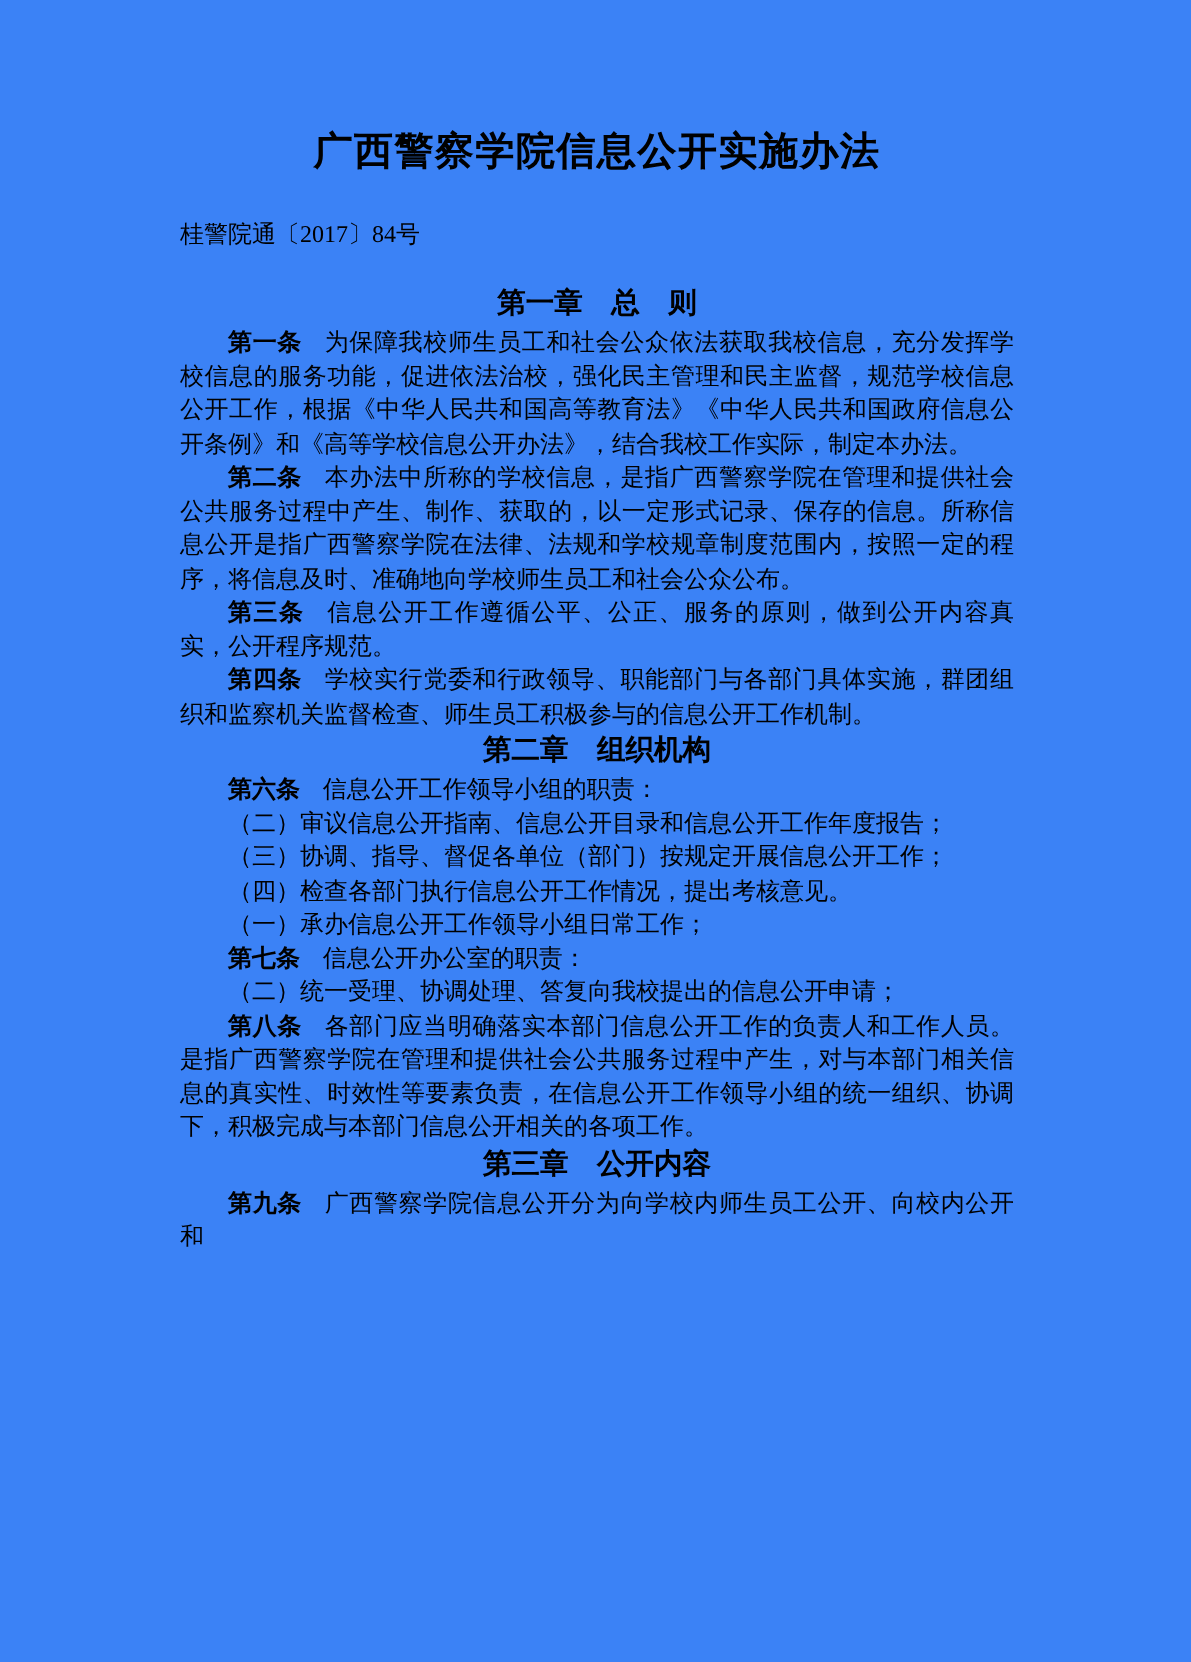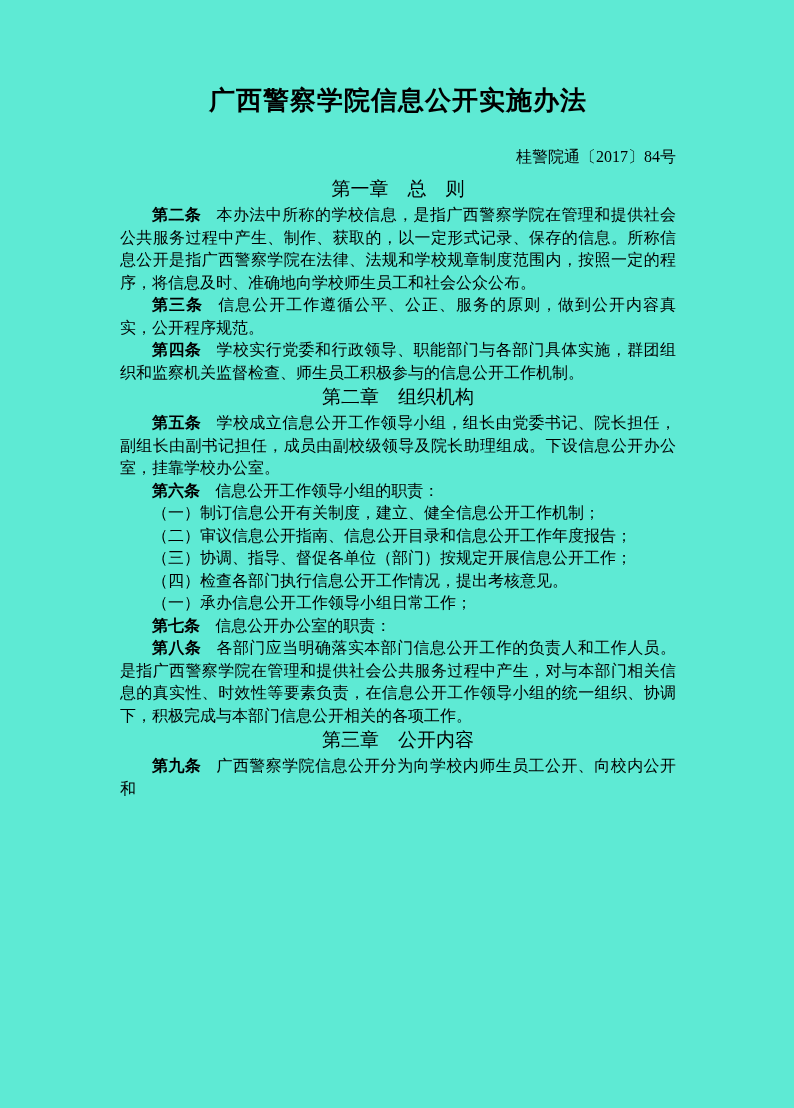--- a/index.html
+++ b/index.html
@@ -5,45 +5,45 @@
   html, body {
     margin: 0;
     padding: 0;
     background: #ffffff;
   }
   .page {
     position: relative;
     width: 794px;
     height: 1108px;
     margin: 0 auto;
-    background: #5eead4;
+    background: #3b82f6;
     box-sizing: border-box;
     padding: 84px 118px 0 120px;
     color: #000000;
     font-family: "Liberation Serif", "DejaVu Serif", serif;
     overflow: hidden;
   }
   .doc-title {
     font-size: 26px;
     font-weight: bold;
     text-align: center;
     line-height: 34px;
     margin: 0 0 28px 0;
     letter-spacing: 1px;
   }
   .doc-number {
     font-size: 16px;
     font-weight: normal;
-    text-align: right;
+    text-align: left;
     line-height: 22px;
-    margin: 0 0 8px 0;
+    margin: 0 0 22px 0;
   }
   .chapter-heading {
     font-size: 19px;
-    font-weight: normal;
+    font-weight: bold;
     text-align: center;
     line-height: 26px;
     margin: 0 0 2px 0;
   }
   p.article {
     font-size: 16px;
     line-height: 22.5px;
     margin: 0;
     text-align: justify;
     text-indent: 2em;
@@ -58,41 +58,41 @@
 <body>
 
 <div class="page">
 
   <h1 class="doc-title">广西警察学院信息公开实施办法</h1>
 
   <div class="doc-number">桂警院通〔2017〕84号</div>
 
   <h2 class="chapter-heading">第一章　总　则</h2>
 
+  <p class="article"><b class="article-label">第一条</b><span>为保障我校师生员工和社会公众依法获取我校信息，充分发挥学校信息的服务功能，促进依法治校，强化民主管理和民主监督，规范学校信息公开工作，根据《中华人民共和国高等教育法》《中华人民共和国政府信息公开条例》和《高等学校信息公开办法》，结合我校工作实际，制定本办法。</span></p>
 
   <p class="article"><b class="article-label">第二条</b><span>本办法中所称的学校信息，是指广西警察学院在管理和提供社会公共服务过程中产生、制作、获取的，以一定形式记录、保存的信息。所称信息公开是指广西警察学院在法律、法规和学校规章制度范围内，按照一定的程序，将信息及时、准确地向学校师生员工和社会公众公布。</span></p>
 
   <p class="article"><b class="article-label">第三条</b><span>信息公开工作遵循公平、公正、服务的原则，做到公开内容真实，公开程序规范。</span></p>
 
   <p class="article"><b class="article-label">第四条</b><span>学校实行党委和行政领导、职能部门与各部门具体实施，群团组织和监察机关监督检查、师生员工积极参与的信息公开工作机制。</span></p>
 
   <h2 class="chapter-heading">第二章　组织机构</h2>
 
-  <p class="article"><b class="article-label">第五条</b><span>学校成立信息公开工作领导小组，组长由党委书记、院长担任，副组长由副书记担任，成员由副校级领导及院长助理组成。下设信息公开办公室，挂靠学校办公室。</span></p>
 
   <p class="article"><b class="article-label">第六条</b><span>信息公开工作领导小组的职责：</span></p>
 
-  <p class="article"><span>（一）制订信息公开有关制度，建立、健全信息公开工作机制；</span></p>
   <p class="article"><span>（二）审议信息公开指南、信息公开目录和信息公开工作年度报告；</span></p>
   <p class="article"><span>（三）协调、指导、督促各单位（部门）按规定开展信息公开工作；</span></p>
   <p class="article"><span>（四）检查各部门执行信息公开工作情况，提出考核意见。</span></p>
 
   <p class="article"><span>（一）承办信息公开工作领导小组日常工作；</span></p>
 
   <p class="article"><b class="article-label">第七条</b><span>信息公开办公室的职责：</span></p>
+  <p class="article"><span>（二）统一受理、协调处理、答复向我校提出的信息公开申请；</span></p>
 
   <p class="article"><b class="article-label">第八条</b><span>各部门应当明确落实本部门信息公开工作的负责人和工作人员。是指广西警察学院在管理和提供社会公共服务过程中产生，对与本部门相关信息的真实性、时效性等要素负责，在信息公开工作领导小组的统一组织、协调下，积极完成与本部门信息公开相关的各项工作。</span></p>
 
   <h2 class="chapter-heading">第三章　公开内容</h2>
 
   <p class="article"><b class="article-label">第九条</b><span>广西警察学院信息公开分为向学校内师生员工公开、向校内公开和</span></p>
 
 </div>
 
 </body></html>

